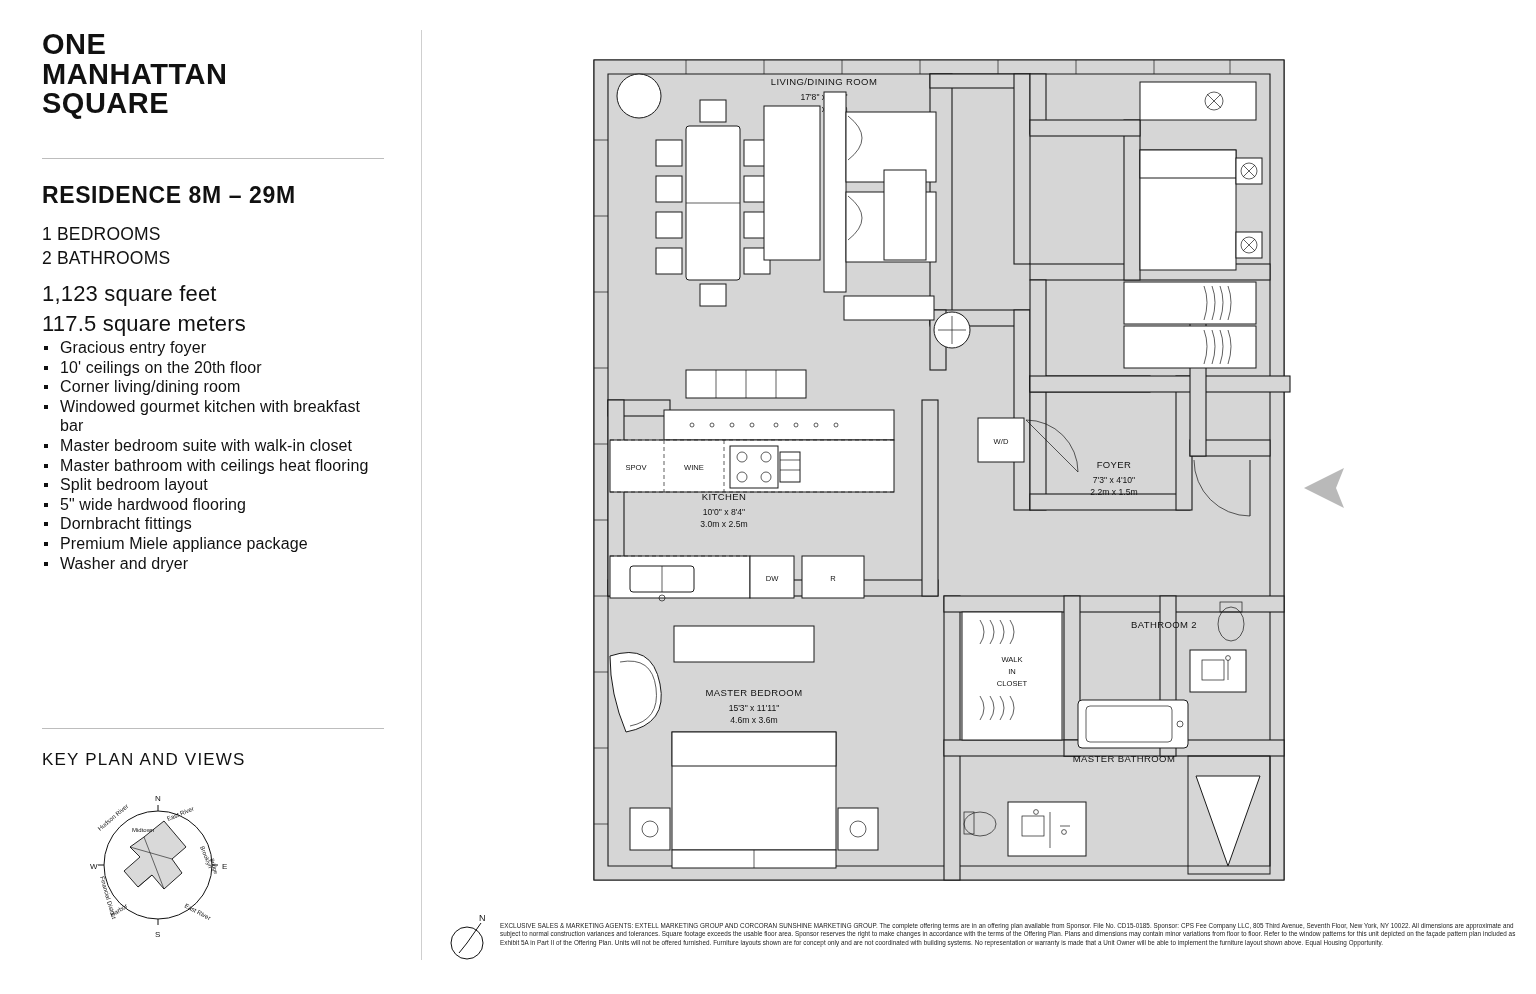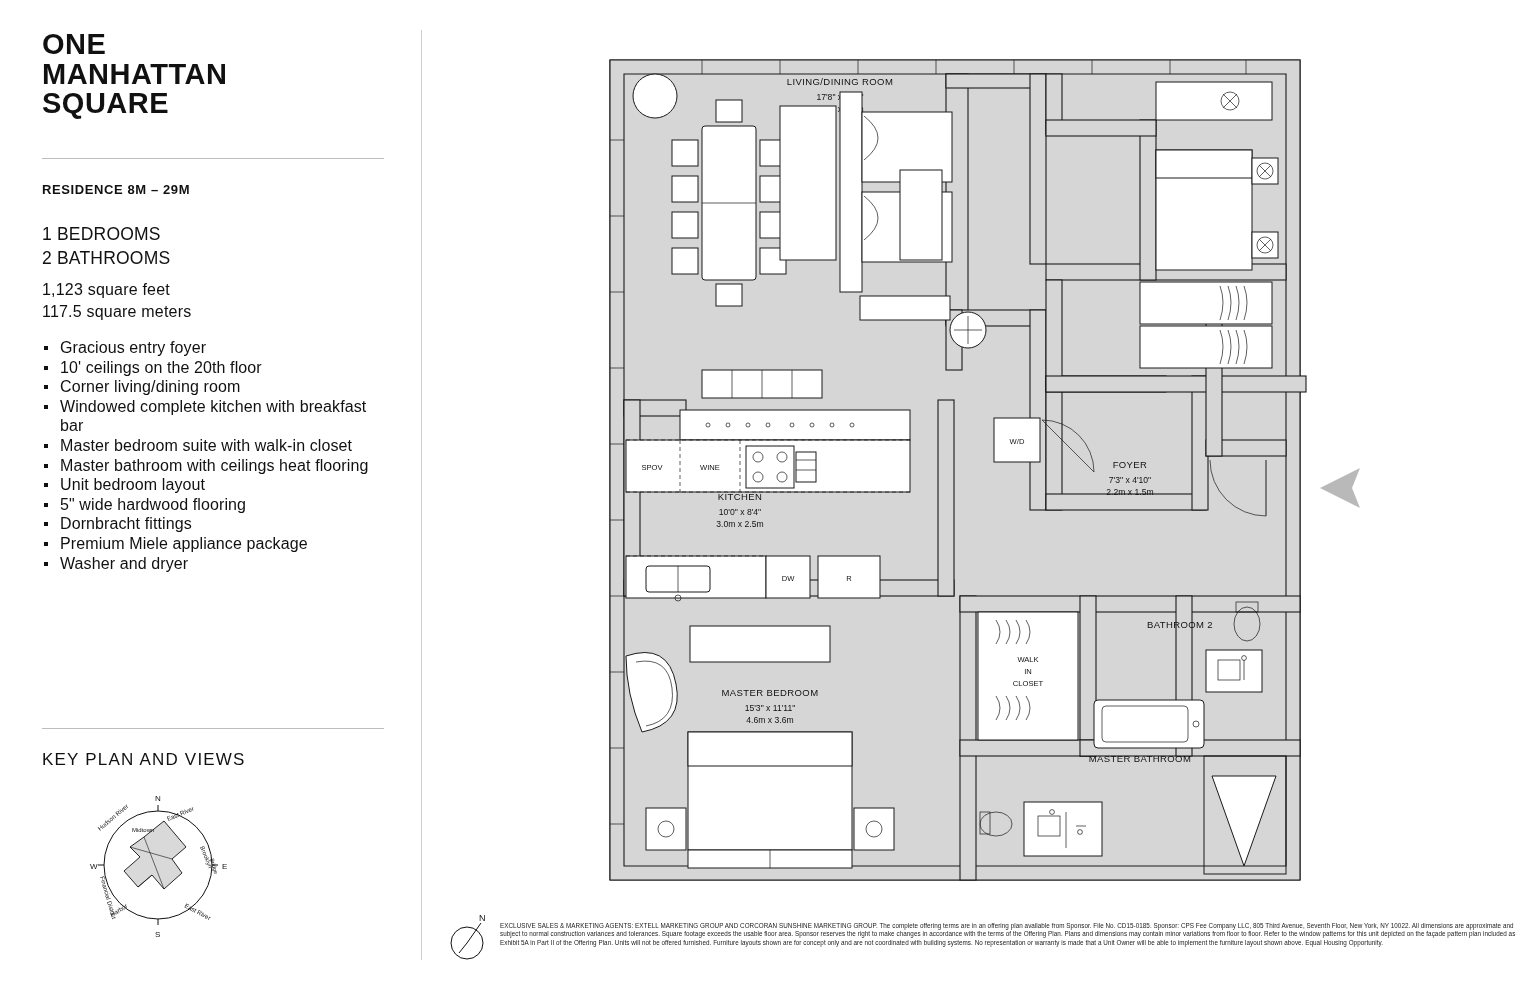--- a/index.html
+++ b/index.html
@@ -46,35 +46,35 @@
     width: 342px;
     height: 1px;
     background: #bdbdbd;
   }
   .rule-top { top: 158px; }
   .rule-bottom { top: 728px; }
 
   .residence-title {
     position: absolute;
     left: 42px; top: 182px;
-    font-size: 13px;
+    font-size: 23px;
     font-weight: bold;
     letter-spacing: 0.6px;
   }
   .rooms {
     position: absolute;
     left: 42px; top: 223px;
     font-size: 17.5px;
     line-height: 1.35;
     letter-spacing: .2px;
   }
   .area {
     position: absolute;
     left: 42px; top: 279px;
-    font-size: 16px;
+    font-size: 22px;
     line-height: 1.35;
     letter-spacing: .2px;
   }
   .features {
     position: absolute;
     left: 42px; top: 338px;
     width: 345px;
     margin: 0;
     padding: 0;
     list-style: none;
@@ -111,21 +111,21 @@
   .v-divider {
     position: absolute;
     left: 421px; top: 30px;
     width: 1px; height: 930px;
     background: #cfcfcf;
   }
 
   
   .plan {
     position: absolute;
-    left: 440px; top: 20px;
+    left: 424px; top: 20px;
     width: 1080px; height: 900px;
   }
   .plan svg { display: block; }
 
   
   .footer {
     position: absolute;
     left: 500px; top: 922px;
     width: 1020px;
     font-size: 6.3px;
@@ -162,24 +162,24 @@
 
     <div class="area">
       <div>1,123 square feet</div>
       <div>117.5 square meters</div>
     </div>
 
     <ul class="features">
       <li>Gracious entry foyer</li>
       <li>10' ceilings on the 20th floor</li>
       <li>Corner living/dining room</li>
-      <li>Windowed complete kitchen with breakfast bar</li>
+      <li>Windowed gourmet kitchen with breakfast bar</li>
       <li>Master bedroom suite with walk-in closet</li>
       <li>Master bathroom with ceilings heat flooring</li>
-      <li>Unit bedroom layout</li>
+      <li>Split bedroom layout</li>
       <li>5" wide hardwood flooring</li>
       <li>Dornbracht fittings</li>
       <li>Premium Miele appliance package</li>
       <li>Washer and dryer</li>
     </ul>
 
     <div class="rule rule-bottom"></div>
 
     <div class="keyplan-title">KEY PLAN AND VIEWS</div>
 

